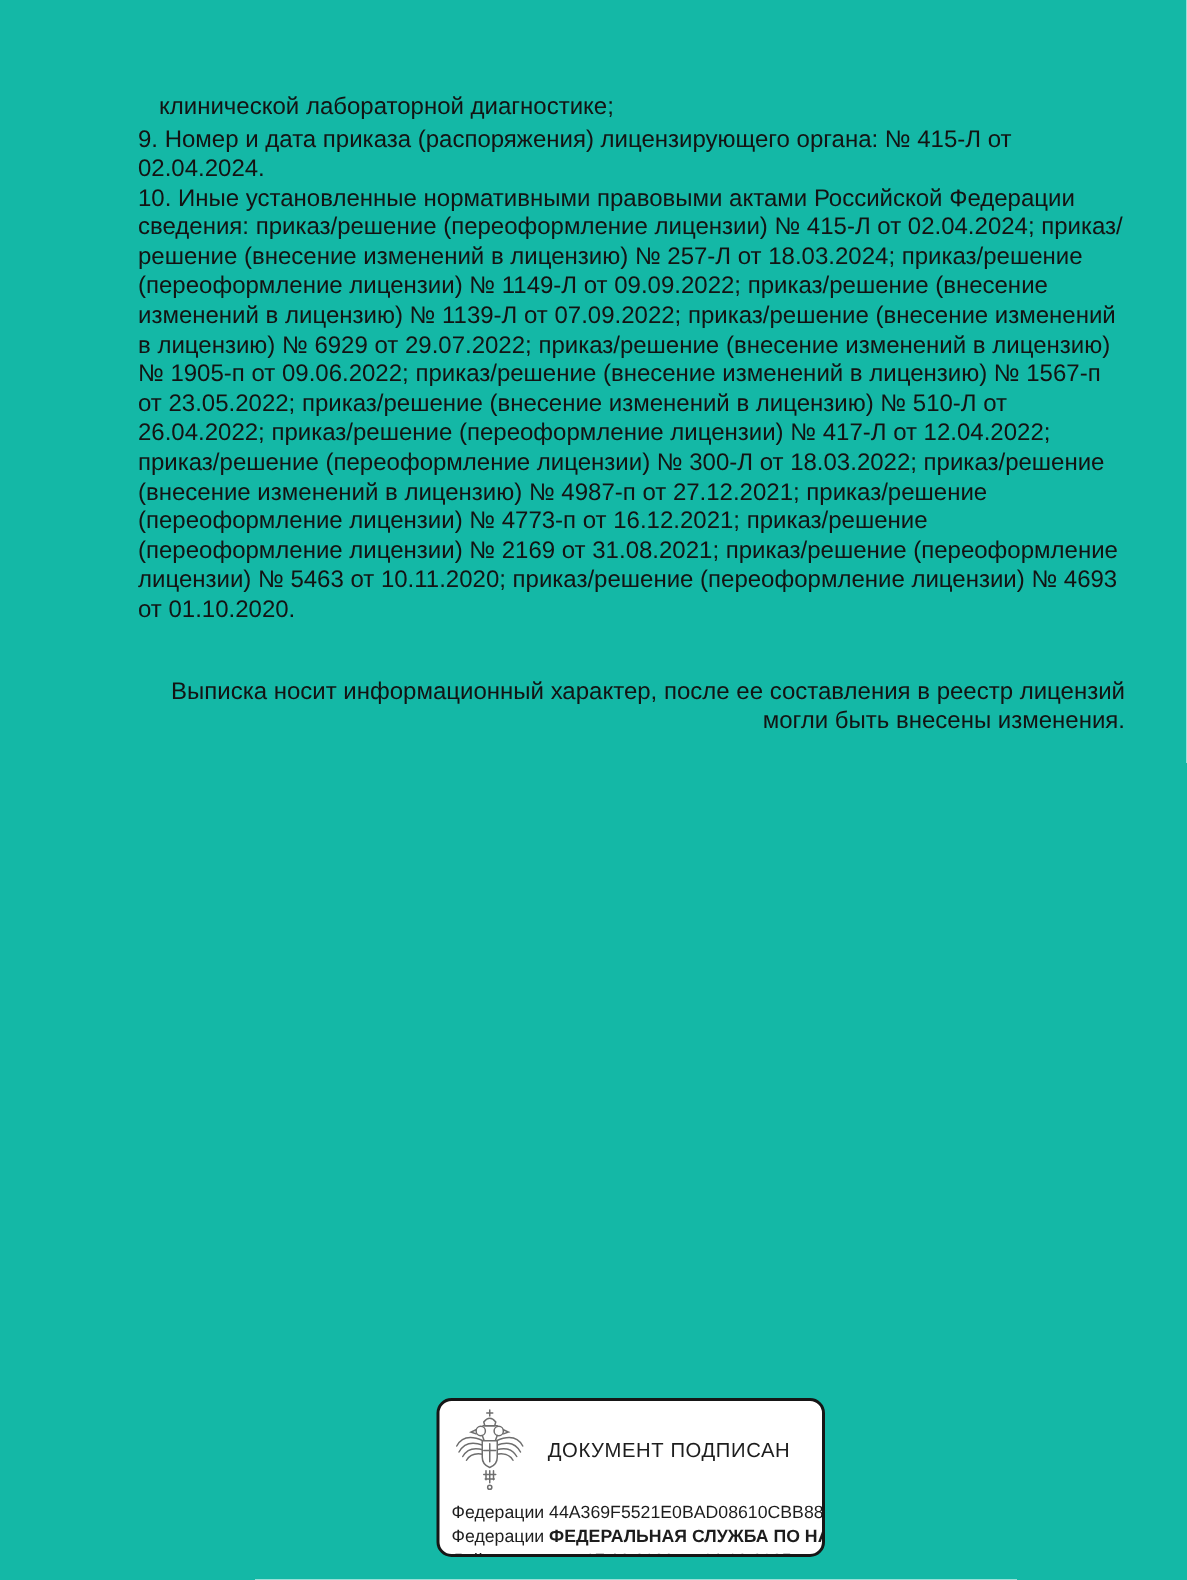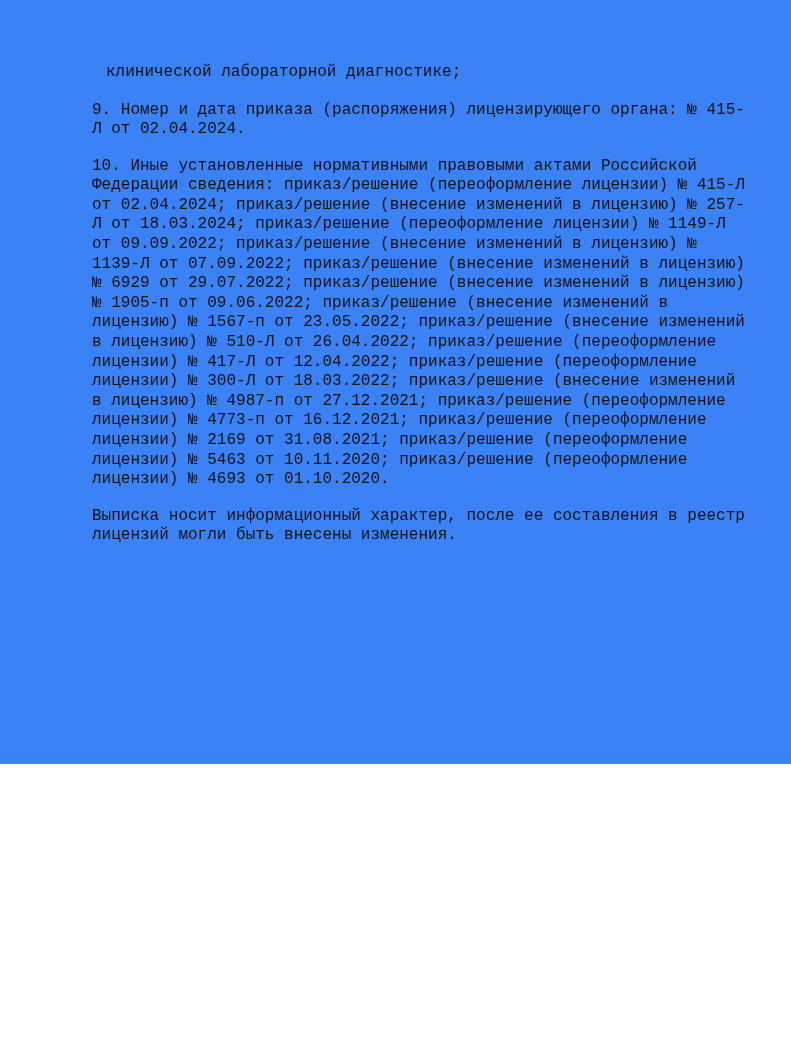--- a/index.html
+++ b/index.html
@@ -3,46 +3,46 @@
 <meta charset="utf-8">
 <style>
   html, body {
     margin: 0;
     padding: 0;
     background: #ffffff;
   }
   .page {
     position: relative;
     width: 791px;
-    height: 764px;
-    background: #3b82f6;
+    height: 1053px;
+    background: #14b8a6;
     overflow: hidden;
-    font-family: Liberation Mono, monospace;
+    font-family: Liberation Sans, sans-serif;
     color: #131313;
   }
   .doc-text {
     position: absolute;
     left: 92px;
     top: 61px;
     width: 658px;
     font-size: 16px;
     line-height: 19.6px;
     text-align: left;
   }
   .list-block {
     line-height: 22.5px;
   }
   .list-line {
     padding-left: 14px;
   }
   .para {
-    margin-top: 17px;
   }
   .note {
-    margin-top: 17px;
+    margin-top: 35px;
+    text-align: right;
   }
   
   .stamp {
     position: absolute;
     left: 291px;
     top: 932px;
     width: 259px;
     height: 106px;
     box-sizing: border-box;
     background: #ffffff;

